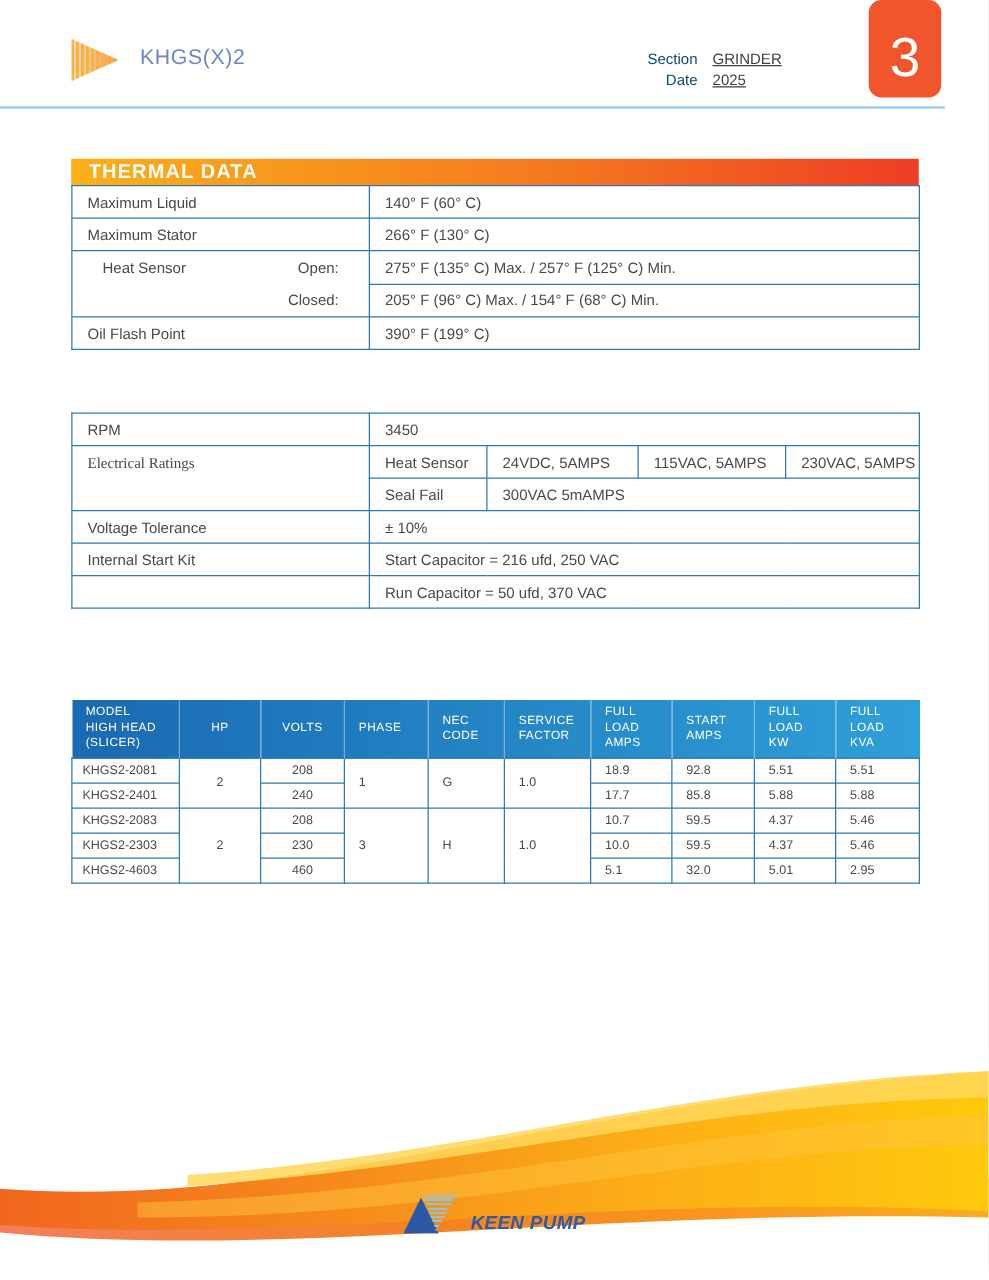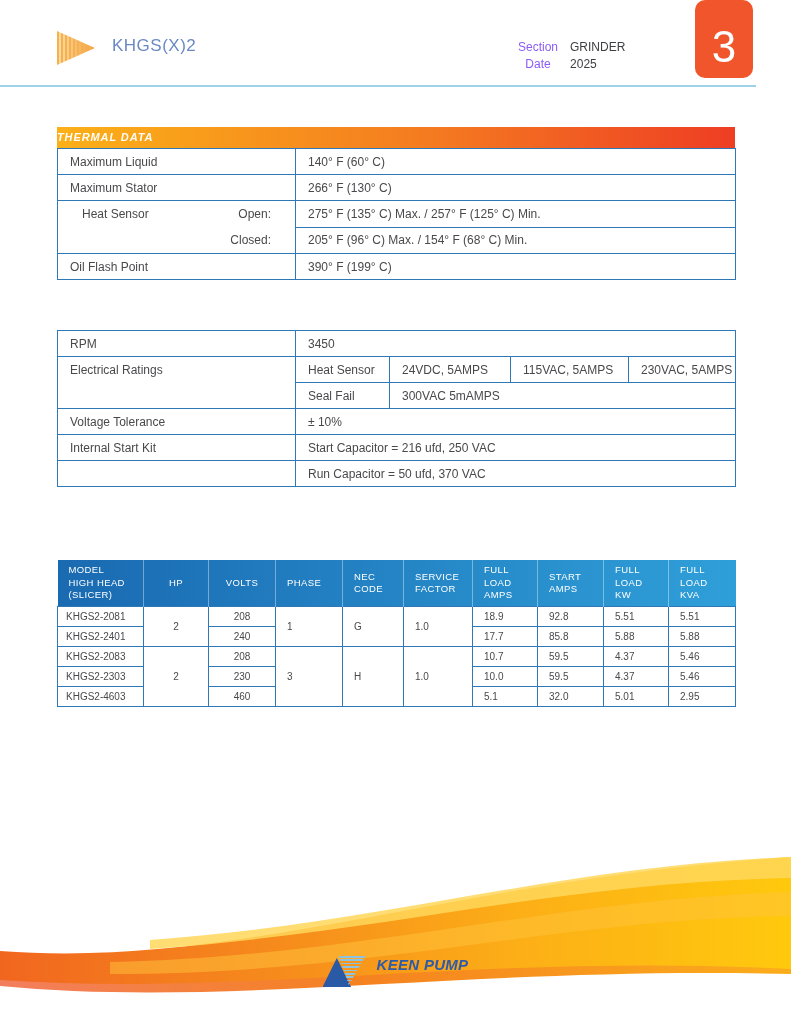--- a/index.html
+++ b/index.html
@@ -10,34 +10,34 @@
   .logo-tri{position:absolute;left:57px;top:31px;width:38px;height:34px;
     background:repeating-linear-gradient(90deg,#f5a52b 0 2px,rgba(255,255,255,0) 2px 4px),
                linear-gradient(90deg,#fcd9a0,#f28b1e);
     background-blend-mode:normal;
     -webkit-clip-path:polygon(0 0,100% 50%,0 100%);clip-path:polygon(0 0,100% 50%,0 100%);
     opacity:.85;}
   .page-title{position:absolute;left:112px;top:36px;font-size:17px;font-weight:500;
     color:#6a89c4;letter-spacing:.5px;}
   .header-meta{position:absolute;left:518px;top:41px;display:grid;
     grid-template-columns:auto auto;column-gap:12px;row-gap:3px;font-size:12px;line-height:1.15;}
-  .header-meta .lbl{color:#8b5cf6;text-align:center;}
-  .header-meta .val{color:#3f4044;font-weight:500;}
+  .header-meta .lbl{color:#0c4a6e;text-align:right;}
+  .header-meta .val{color:#3f4044;font-weight:500;text-decoration:underline;}
   .page-tab{position:absolute;left:695px;top:0;width:58px;height:78px;background:#f1552b;
     border-radius:10px;color:#fff;display:flex;justify-content:center;align-items:flex-end;
     font-size:44px;font-weight:400;line-height:1;padding-bottom:9px;box-sizing:border-box;}
   .header-rule{position:absolute;left:0;top:85px;width:756px;height:2px;background:#9fd2ea;}
 
   
   .tbl-wrap{position:absolute;left:57px;width:678px;}
   .thermal{top:127px;}
   .electrical{top:330px;}
-  .bar{height:21px;line-height:21px;box-sizing:border-box;
-    color:rgba(255,255,255,.97);font-size:11px;font-weight:600;letter-spacing:.9px;
-    background:linear-gradient(90deg,#fbb018 0%,#f47b20 55%,#ee3d24 100%);font-style:italic;}
+  .bar{height:21px;line-height:21px;padding-left:14px;box-sizing:border-box;
+    color:rgba(255,255,255,.97);font-size:16px;font-weight:600;letter-spacing:.9px;
+    background:linear-gradient(90deg,#fbb018 0%,#f47b20 55%,#ee3d24 100%);}
   table.data{width:678px;border-collapse:collapse;table-layout:fixed;
     font-size:12px;color:#49494c;}
   table.data td{border:1px solid #2e78b8;padding:0 12px;height:25px;
     overflow:hidden;white-space:nowrap;margin-top:31px;}
   td.hs-cell{padding:0;vertical-align:top;}
   .hs-line{display:flex;justify-content:space-between;align-items:center;
     height:26px;padding:0 12px;}
 
   
   .models{position:absolute;left:57px;top:560px;}
@@ -51,21 +51,21 @@
   table.model th:last-child{border-right:none;}
   table.model th.c{text-align:center;padding:0;}
   table.model td{border:1px solid #2e78b8;height:19px;padding:0 16px 0 11px;
     white-space:nowrap;overflow:hidden;}
   table.model td.model-name{padding-left:8px;}
   table.model td.c{text-align:center;padding:0;}
 
   
   .wave{position:absolute;left:0;top:850px;width:791px;height:174px;}
   .brand{position:absolute;left:0;right:0;top:956px;display:flex;
-    justify-content:center;align-items:flex-start;gap:10px;}
+    justify-content:center;align-items:flex-end;gap:10px;}
   .brand-mark{position:relative;width:44px;height:31px;}
   .tri-solid{position:absolute;left:0;top:2px;width:34px;height:29px;background:#2a59a6;
     -webkit-clip-path:polygon(42% 0,0 100%,84% 100%);clip-path:polygon(42% 0,0 100%,84% 100%);}
   .tri-stripes{position:absolute;left:16px;top:0;width:27px;height:29px;
     background:repeating-linear-gradient(180deg,#8cc2e2 0 1.6px,rgba(255,255,255,0) 1.6px 3.4px);
     -webkit-clip-path:polygon(0 0,100% 0,38% 100%);clip-path:polygon(0 0,100% 0,38% 100%);}
   .brand-text{font-size:15px;font-weight:800;font-style:italic;color:#2c5ba9;letter-spacing:.3px;}
 </style>
 </head>
 <body>
@@ -135,21 +135,21 @@
           <col style="width:121px">
         <col style="width:118px">
           <col style="width:107px">
       </colgroup>
       <tbody>
           <tr>
         <td>RPM</td>
         <td colspan="4">3450</td>
       </tr>
       <tr>
-        <td rowspan="2" style="vertical-align:top;padding-top:6px;">Electrical Ratings</td>
+        <td rowspan="2" style="vertical-align:top;padding-top:6px;font-family:Liberation Serif, serif;">Electrical Ratings</td>
         <td>Heat Sensor</td>
         <td>24VDC, 5AMPS</td>
         <td>115VAC, 5AMPS</td>
         <td>230VAC, 5AMPS</td>
       </tr>
       <tr>
         <td>Seal Fail</td>
         <td colspan="3">300VAC 5mAMPS</td>
       </tr>
       <tr>

